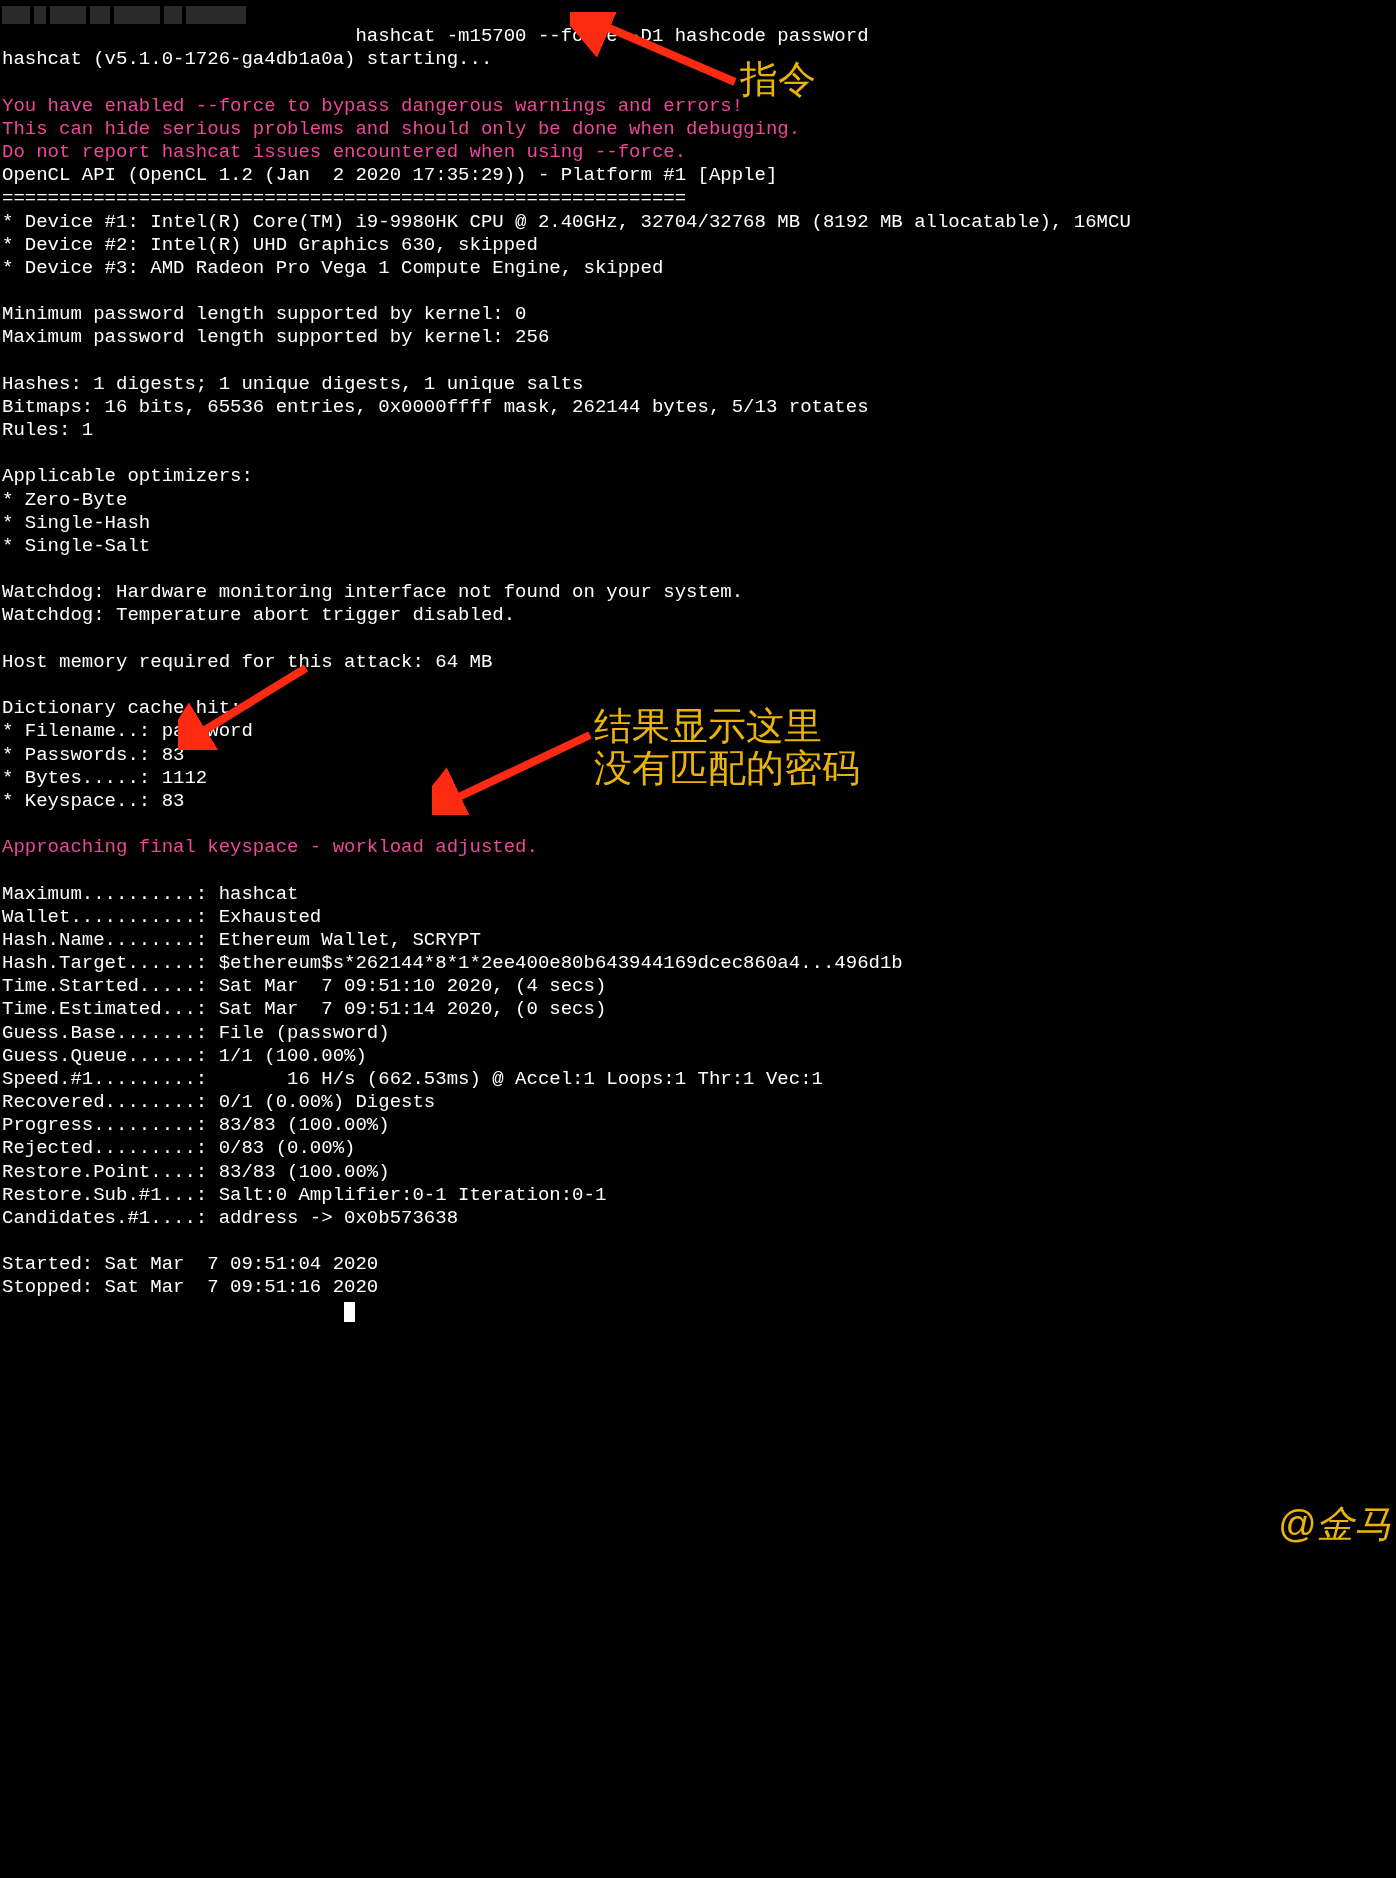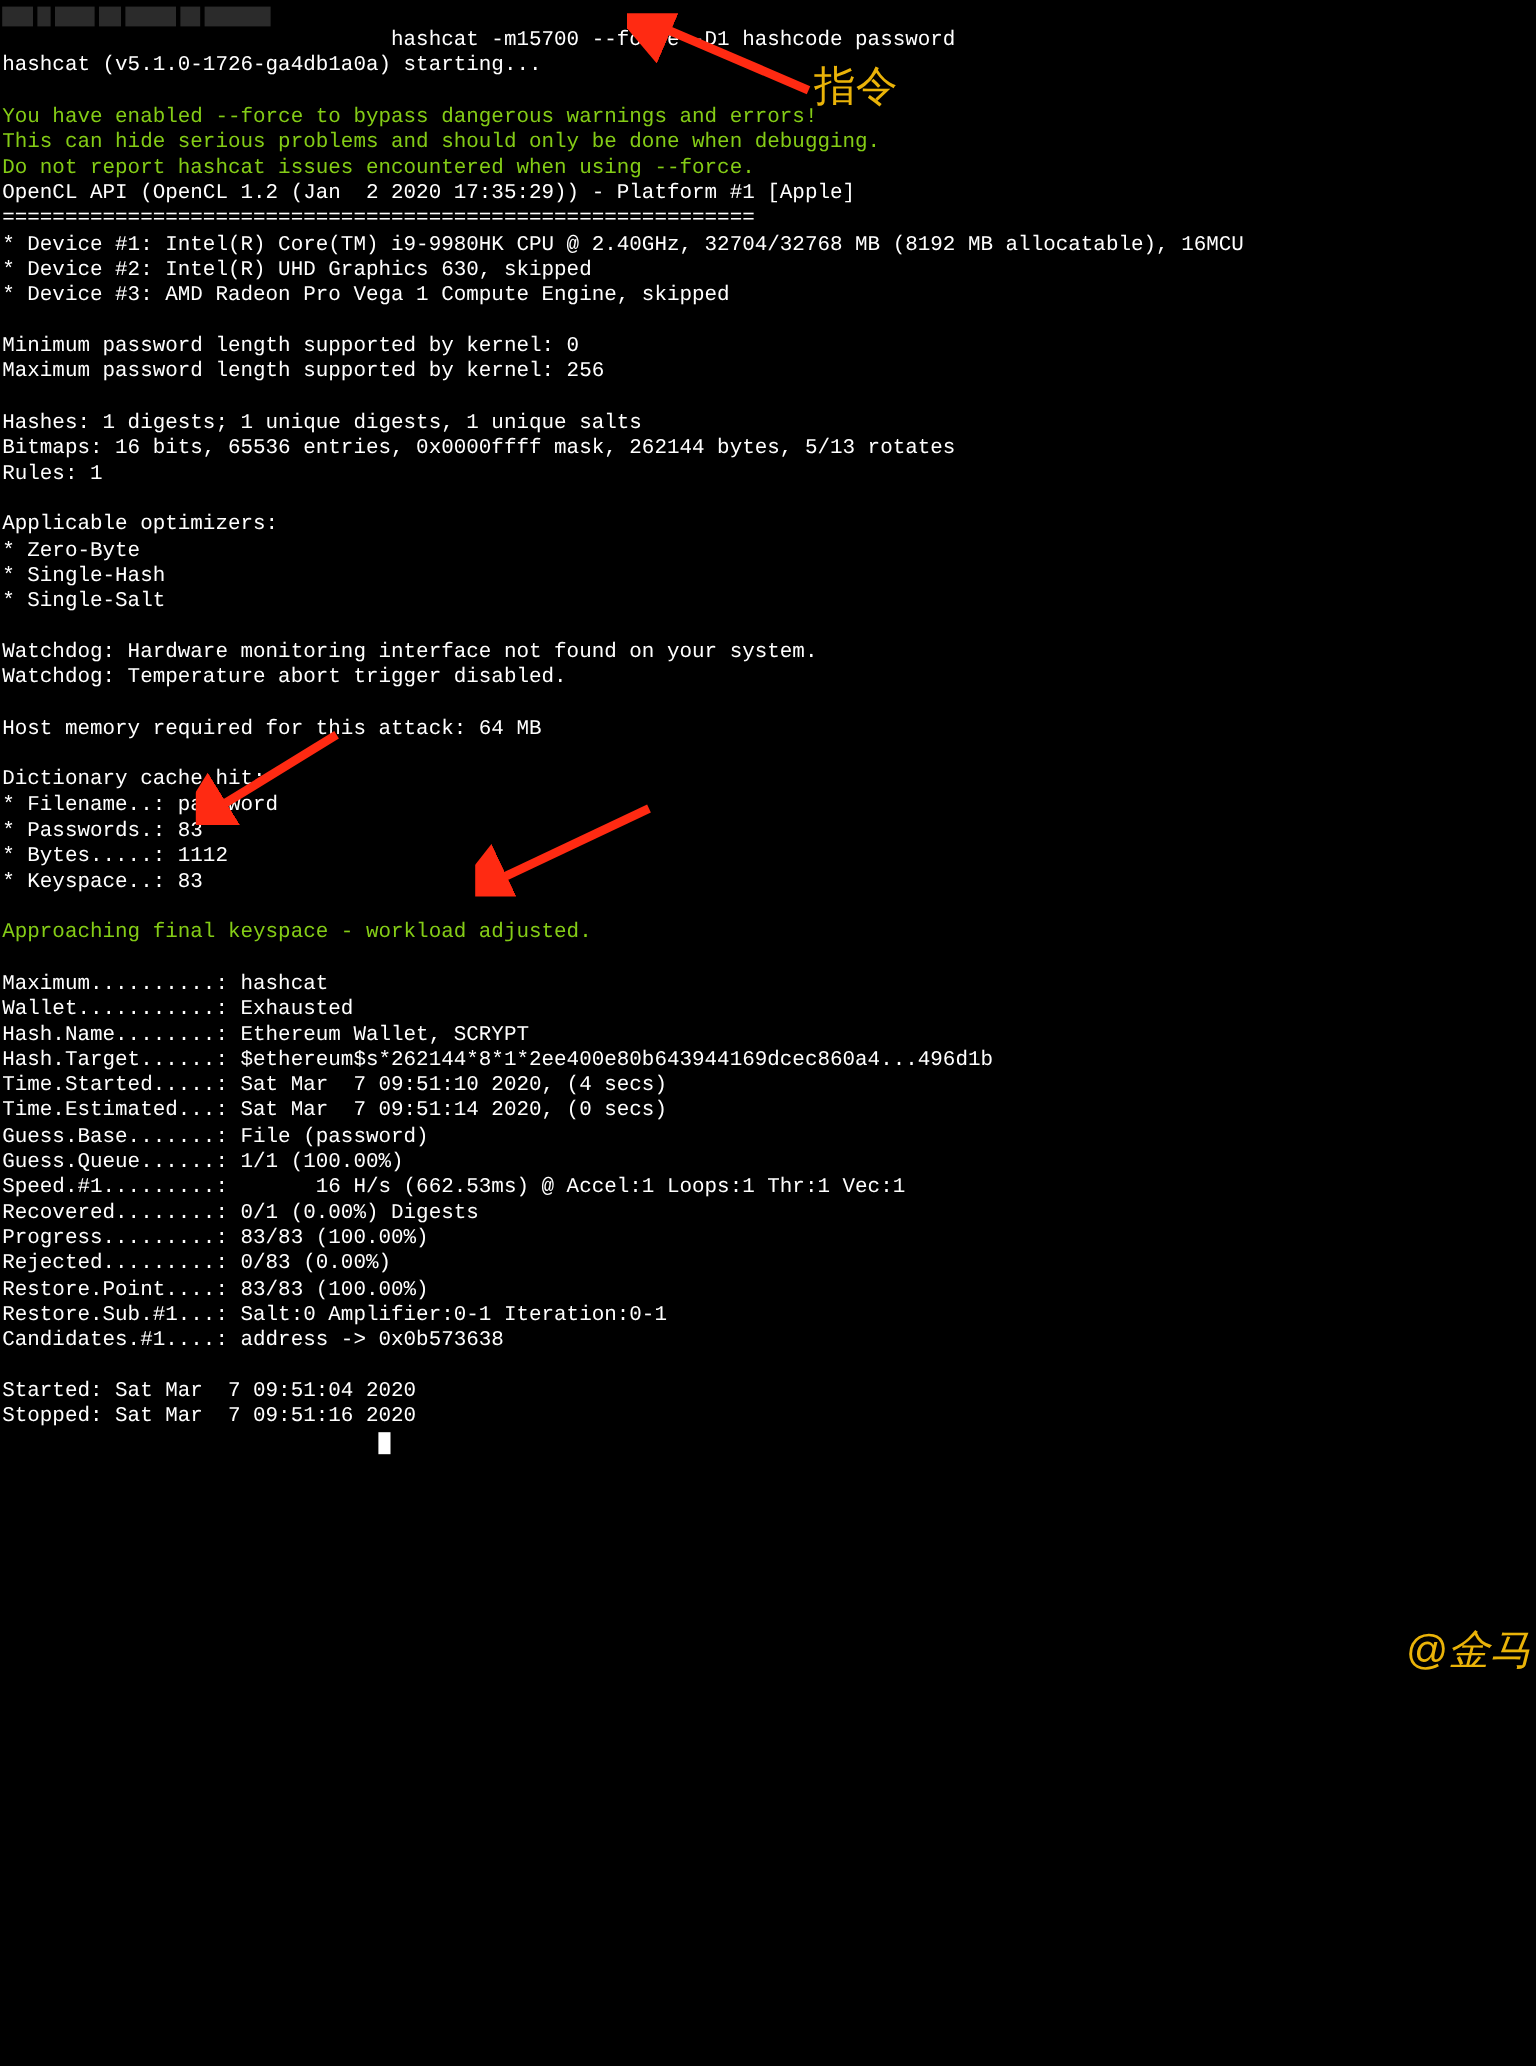--- a/index.html
+++ b/index.html
@@ -1,17 +1,17 @@
 <!DOCTYPE html>
 <html><head>
 <meta charset="utf-8">
 <style>
   html,body{margin:0;padding:0;background:#000;color:#fff;font-family:Menlo,Consolas,"Courier New",monospace;font-size:19px;line-height:1.22;width:1396px}
   .term{white-space:pre;position:relative;padding:2px 2px 10px 2px}
-  .y{color:#84cc16}
+  .y{color:#ec4899}
   .ann{position:absolute;color:#eab308;font-family:"PingFang SC","Microsoft YaHei",sans-serif;font-weight:500;pointer-events:none}
   .ann-cmd{top:56px;left:740px;font-size:38px}
   .ann-try{top:622px;left:292px;font-size:38px}
   .ann-res{top:706px;left:594px;font-size:38px;line-height:1.1}
   .ann-sig{bottom:40px;right:4px;font-size:38px;font-style:italic}
   .arrow{position:absolute;pointer-events:none}
   .blur{position:absolute;top:6px;left:2px;display:flex;gap:4px}
   .blur span{display:inline-block;background:#2b2b2b;height:18px}
   .cursor{display:inline-block;width:11px;height:20px;background:#fff;vertical-align:text-bottom}
 </style>
@@ -97,15 +97,17 @@
     </svg>
 
 <svg class="arrow" style="top:725px;left:432px" width="170" height="90">
       <defs>
         <marker id="ah3" markerWidth="8" markerHeight="8" refX="2" refY="4" orient="auto">
           <path d="M0,0 L8,4 L0,8 Z" fill="#ff2a12"></path>
         </marker>
       </defs>
       <line x1="158" y1="10" x2="14" y2="78" stroke="#ff2a12" stroke-width="8" marker-end="url(#ah3)"></line>
     </svg>
+<div class="ann ann-res">结果显示这里
+没有匹配的密码</div>
 
 <div class="ann ann-sig">@金马</div>
 </div>
 
 </body></html>

